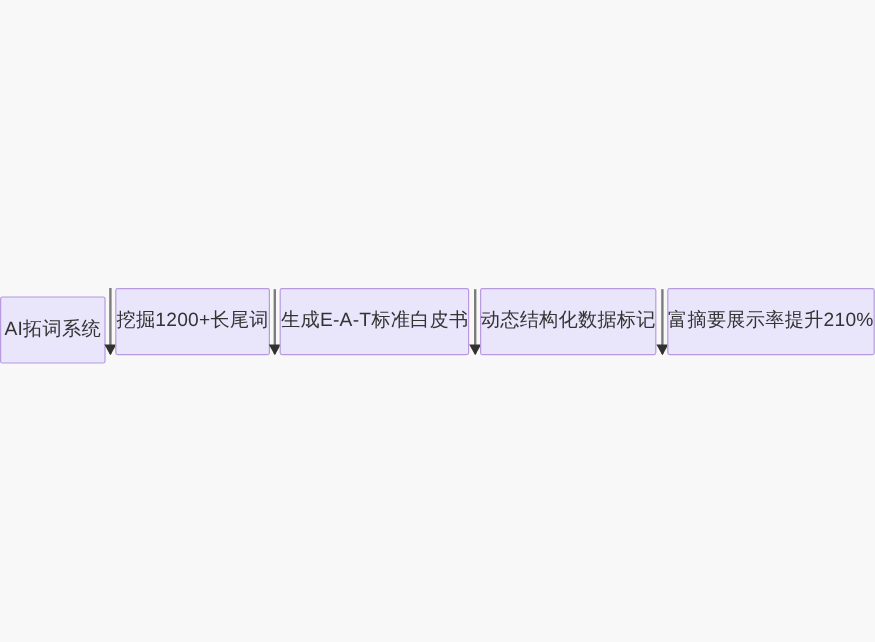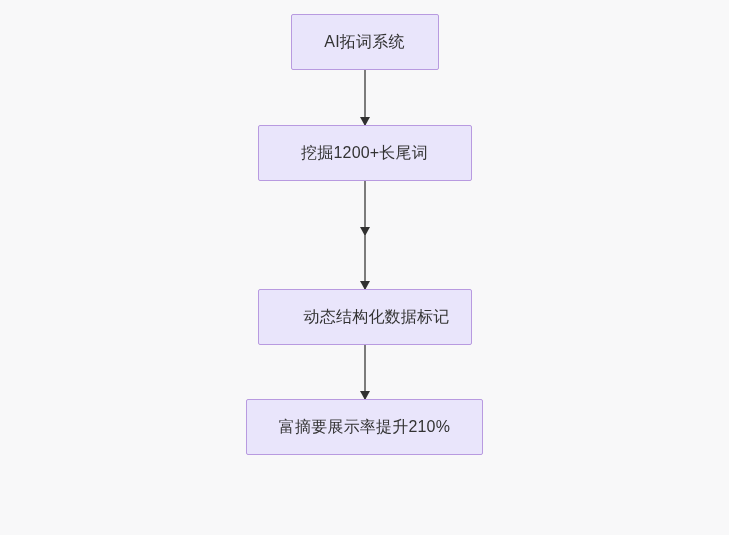--- a/index.html
+++ b/index.html
@@ -21,21 +21,20 @@
     height: 535px;
   }
 
   .flow-column {
     position: absolute;
     left: 0;
     top: 0;
     width: 729px;
     height: 535px;
     display: flex;
-    flex-direction: column;
     align-items: center;
   }
 
   
   .node {
     box-sizing: border-box;
     background: #e9e5fb;
     border: 1.4px solid #b89ae0;
     border-radius: 2px;
     color: #333333;
@@ -52,21 +51,21 @@
   }
 
   .node-label {
     display: block;
   }
 
   
   .node-0 { width: 148px; margin-top: 14px; }
   .node-1 { width: 214px; }
   .node-2 { width: 220px; }
-  .node-3 { width: 214px; padding-left: 24px; }
+  .node-3 { width: 214px; }
   .node-4 { width: 237px; text-align: right; }
 
   
   .connector {
     position: relative;
     width: 14px;
     display: flex;
     justify-content: center;
   }
   .connector-0 { height: 55px; }
@@ -113,20 +112,23 @@
 
     <div class="node node-1">
       <span class="node-label">挖掘1200+长尾词</span>
     </div>
 
     <div class="connector connector-1">
       <span class="connector-line"></span>
       <span class="connector-arrow"></span>
     </div>
 
+    <div class="node node-2">
+      <span class="node-label">生成E-A-T标准白皮书</span>
+    </div>
 
     <div class="connector connector-2">
       <span class="connector-line"></span>
       <span class="connector-arrow"></span>
     </div>
 
     <div class="node node-3">
       <span class="node-label">动态结构化数据标记</span>
     </div>
 

